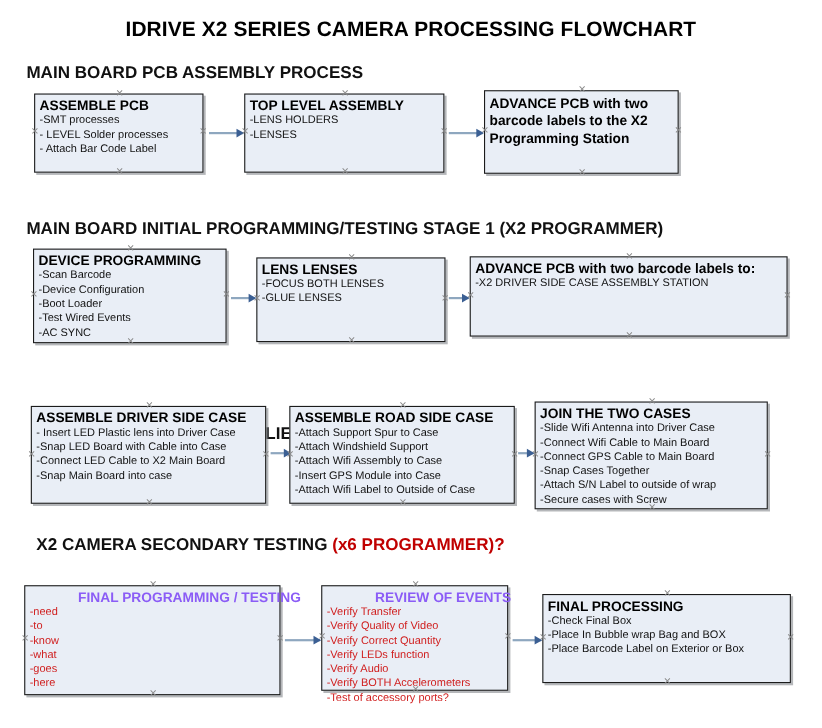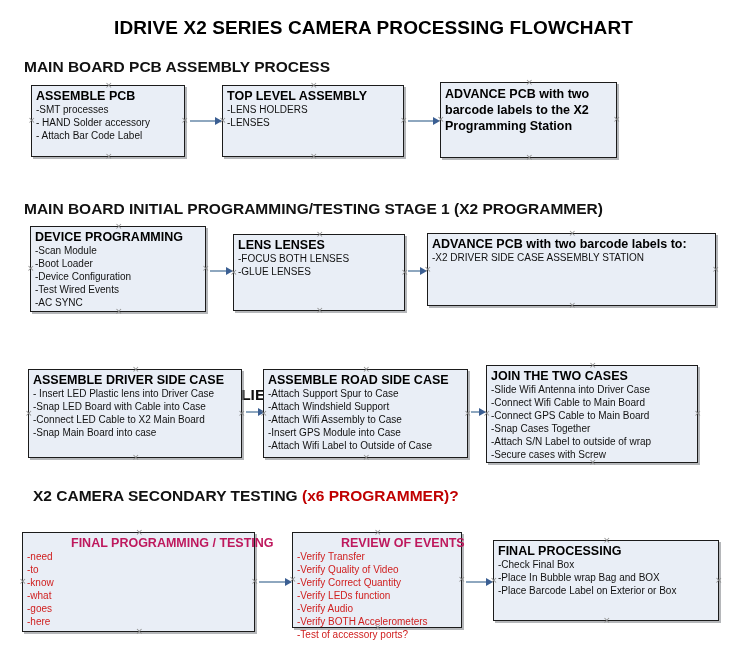--- a/index.html
+++ b/index.html
@@ -31,21 +31,21 @@
   .node .title{
     font-size:12.5px;font-weight:bold;color:#000;line-height:14px;
     white-space:nowrap;
   }
   .node .line{
     font-size:10px;color:#111;line-height:13px;white-space:nowrap;
   }
   .node.wrap-title .title{line-height:16px;white-space:normal;}
 
   
-  .node.red .title{color:#be185d;padding-left:44px;}
+  .node.red .title{color:#8b5cf6;padding-left:44px;}
   .node.red .line{color:#d02020;}
 
   
   .handle{
     position:absolute;width:7px;height:7px;color:#8a8a8a;
     font-size:9px;line-height:7px;text-align:center;
     font-family:"DejaVu Sans",sans-serif;pointer-events:none;
     user-select:none;
   }
 
@@ -64,21 +64,21 @@
 
   <div class="doc-title">IDRIVE X2  SERIES CAMERA PROCESSING FLOWCHART</div>
 
   <div class="section-head" style="left:24px;top:58px;">
     <span>MAIN BOARD PCB ASSEMBLY PROCESS</span>
   </div>
 
   <div class="node" style="left:31px;top:85px;width:154px;height:72px;">
     <div class="title">ASSEMBLE PCB</div>
     <div class="line">-SMT processes</div>
-    <div class="line">- HAND Solder accessory</div>
+    <div class="line">- LEVEL Solder processes</div>
     <div class="line">- Attach Bar Code Label</div>
     <span class="handle" style="left:50%;top:-4px;margin-left:-3px;">×</span>
     <span class="handle" style="left:50%;bottom:-4px;margin-left:-3px;">×</span>
     <span class="handle" style="left:-4px;top:50%;margin-top:-4px;">×</span>
     <span class="handle" style="right:-4px;top:50%;margin-top:-4px;">×</span>
   </div>
 
   <div class="conn" style="left:190px;top:120px;width:31px;">
     <span class="head"></span>
   </div>
@@ -104,23 +104,23 @@
     <span class="handle" style="left:-4px;top:50%;margin-top:-4px;">×</span>
     <span class="handle" style="right:-4px;top:50%;margin-top:-4px;">×</span>
   </div>
 
   <div class="section-head" style="left:24px;top:200px;">
     <span>MAIN BOARD INITIAL PROGRAMMING/TESTING STAGE 1 (X2 PROGRAMMER)</span>
   </div>
 
   <div class="node" style="left:30px;top:226px;width:176px;height:86px;">
     <div class="title">DEVICE PROGRAMMING</div>
-    <div class="line">-Scan Module</div>
+    <div class="line">-Scan Barcode</div>
+    <div class="line">-Device Configuration</div>
     <div class="line">-Boot Loader</div>
-    <div class="line">-Device Configuration</div>
     <div class="line">-Test Wired Events</div>
     <div class="line">-AC SYNC</div>
     <span class="handle" style="left:50%;top:-4px;margin-left:-3px;">×</span>
     <span class="handle" style="left:50%;bottom:-4px;margin-left:-3px;">×</span>
     <span class="handle" style="left:-4px;top:50%;margin-top:-4px;">×</span>
     <span class="handle" style="right:-4px;top:50%;margin-top:-4px;">×</span>
   </div>
 
   <div class="conn" style="left:210px;top:270px;width:22px;">
     <span class="head"></span>

